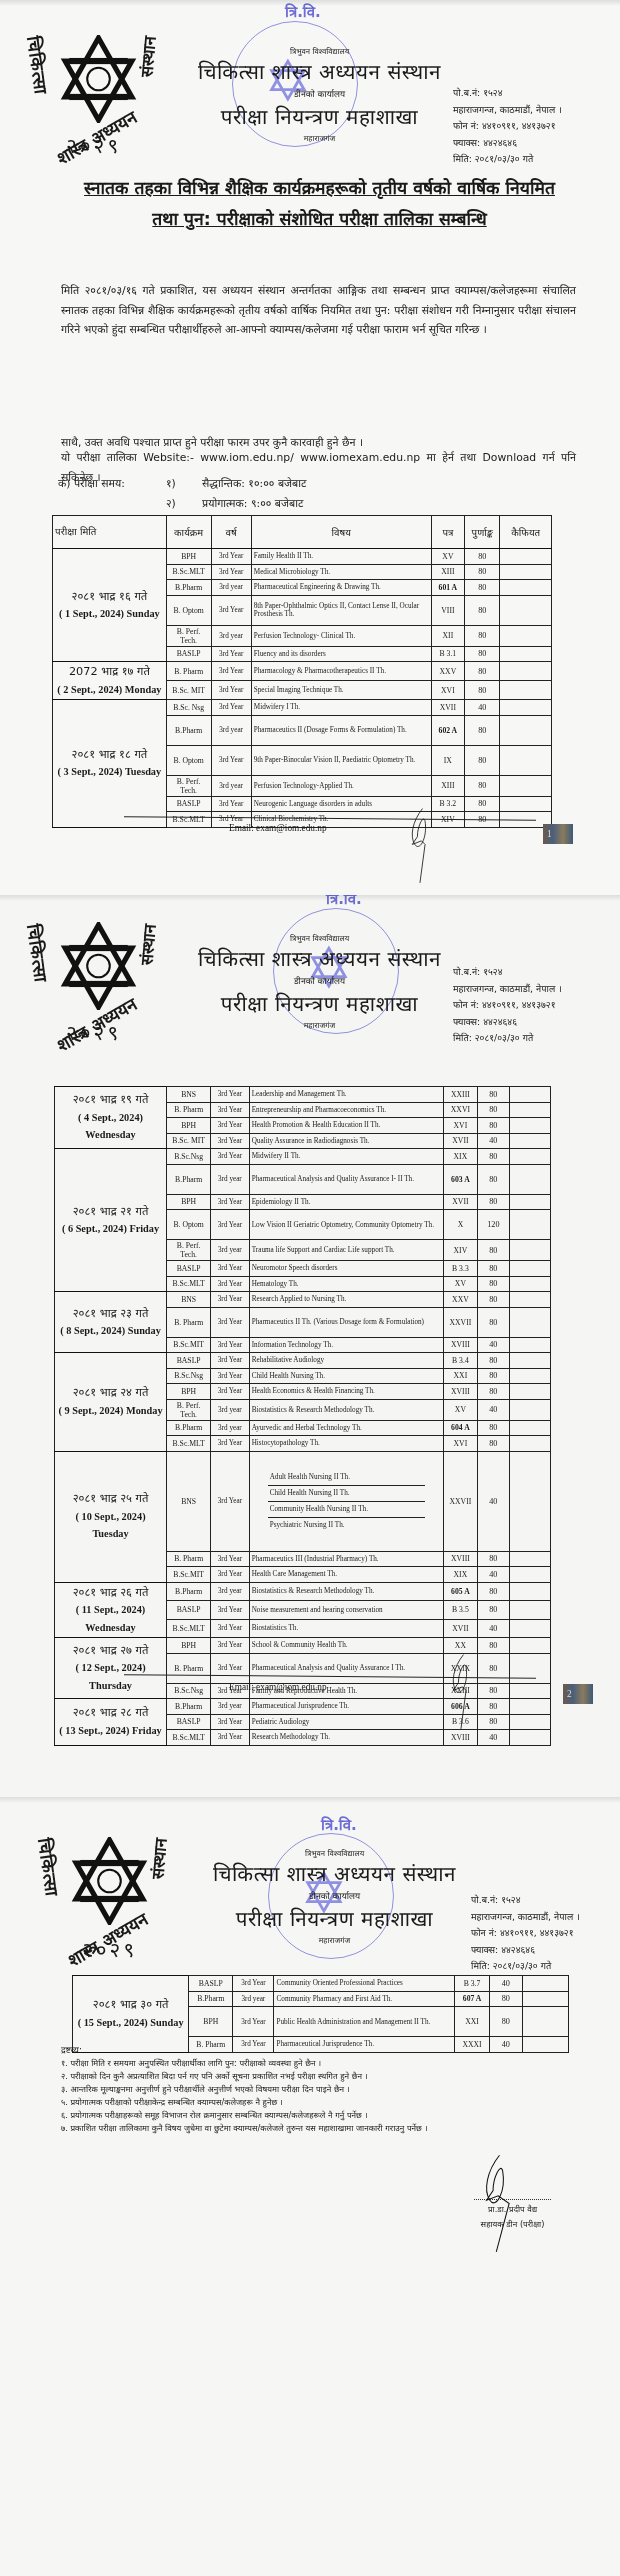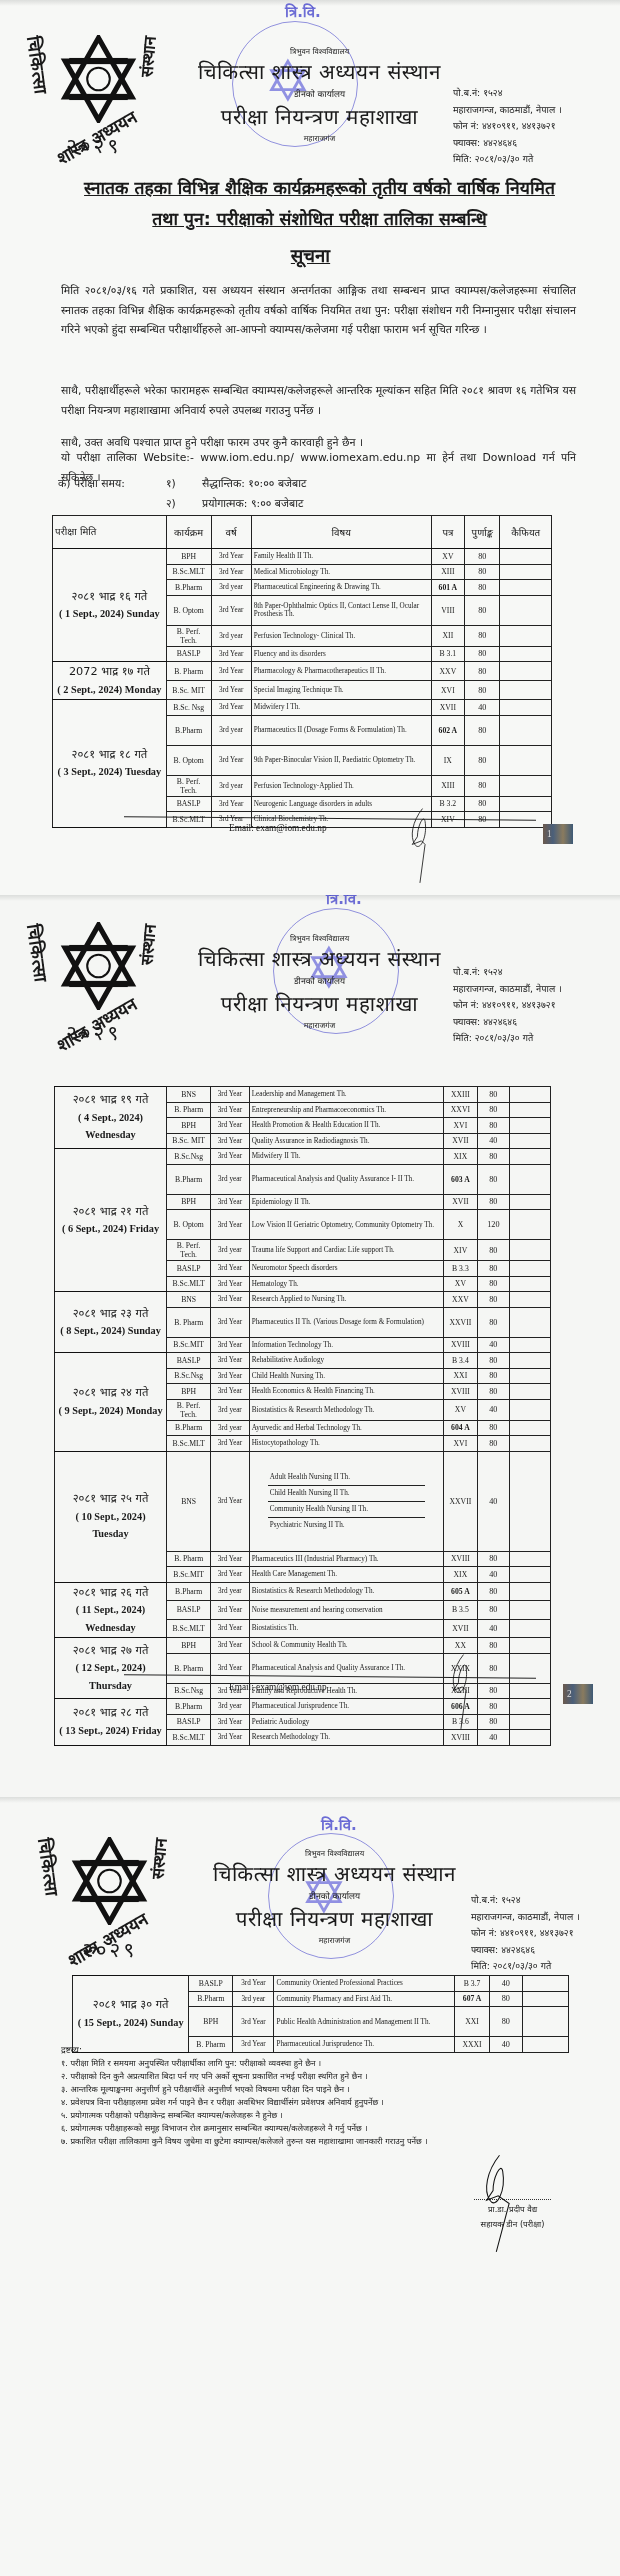--- a/index.html
+++ b/index.html
@@ -100,23 +100,21 @@
     <div class="contact">
       <div>पो.ब.नं: १५२४</div>
       <div>महाराजगन्ज, काठमाडौं, नेपाल ।</div>
       <div>फोन नं: ४४१०९११, ४४१३७२१</div>
       <div>फ्याक्स: ४४२४६४६</div>
       <div>मिति: २०८१/०३/३० गते</div>
     </div>
   </div>
 
   <div class="notice-title">स्नातक तहका विभिन्न शैक्षिक कार्यक्रमहरूको तृतीय वर्षको वार्षिक नियमित तथा पुन: परीक्षाको संशोधित परीक्षा तालिका सम्बन्धि</div>
-  <div class="notice-head">सूचना</div>
   <div class="para p1">मिति २०८१/०३/१६ गते प्रकाशित, यस अध्ययन संस्थान अन्तर्गतका आङ्गिक तथा सम्बन्धन प्राप्त क्याम्पस/कलेजहरूमा संचालित स्नातक तहका विभिन्न शैक्षिक कार्यक्रमहरूको तृतीय वर्षको वार्षिक नियमित तथा पुन: परीक्षा संशोधन गरी निम्नानुसार परीक्षा संचालन गरिने भएको हुंदा सम्बन्धित परीक्षार्थीहरुले आ-आफ्नो क्याम्पस/कलेजमा गई परीक्षा फाराम भर्न सूचित गरिन्छ ।</div>
-  <div class="para p2" style="top:381px">साथै, परीक्षार्थीहरूले भरेका फारामहरू सम्बन्धित क्याम्पस/कलेजहरूले आन्तरिक मूल्यांकन सहित मिति २०८१ श्रावण १६ गतेभित्र यस परीक्षा नियन्त्रण महाशाखामा अनिवार्य रुपले उपलब्ध गराउनु पर्नेछ ।</div>
 
   <div class="para" style="top:433px">साथै, उक्त अवधि पश्चात प्राप्त हुने परीक्षा फारम उपर कुनै कारवाही हुने छैन ।</div>
 
   <div class="para" style="top:448px">यो परीक्षा तालिका Website:- www.iom.edu.np/ www.iomexam.edu.np मा हेर्न तथा Download गर्न पनि सकिनेछ ।</div>
 
   <div class="timing" style="top:474px">
     <div class="row">
       <span class="lbl">क) परीक्षा समय:</span>
       <span class="num">१)</span>
       <span>सैद्धान्तिक: १०:०० बजेबाट</span>
@@ -653,21 +651,20 @@
           <td class="c-rem"></td>
         </tr>
       </tbody>
     </table>
 
   <div class="notes" style="top:247px">
     <div class="nh">द्रष्टव्य:</div>
     <div>१. परीक्षा मिति र समयमा अनुपस्थित परीक्षार्थीका लागि पुन: परीक्षाको व्यवस्था हुने छैन ।</div>
     <div>२. परीक्षाको दिन कुनै अप्रत्याशित बिदा पर्न गए पनि अर्को सूचना प्रकाशित नभई परीक्षा स्थगित हुने छैन ।</div>
     <div>३. आन्तरिक मूल्याङ्कनमा अनुत्तीर्ण हुने परीक्षार्थीले अनुत्तीर्ण भएको विषयमा परीक्षा दिन पाइने छैन ।</div>
-    <div>४. प्रवेशपत्र विना परीक्षाहलमा प्रवेश गर्न पाइने छैन र परीक्षा अवधिभर विद्यार्थीसंग प्रवेशपत्र अनिवार्य हुनुपर्नेछ ।</div>
     <div>५. प्रयोगात्मक परीक्षाको परीक्षाकेन्द्र सम्बन्धित क्याम्पस/कलेजहरू नै हुनेछ ।</div>
     <div>६. प्रयोगात्मक परीक्षाहरूको समूह विभाजन रोल क्रमानुसार सम्बन्धित क्याम्पस/कलेजहरूले नै गर्नु पर्नेछ ।</div>
     <div>७. प्रकाशित परीक्षा तालिकामा कुनै विषय जुधेमा वा छुटेमा क्याम्पस/कलेजले तुरुन्त यस महाशाखामा जानकारी गराउनु पर्नेछ ।</div>
   </div>
 
   <svg class="sig" style="left:479px;top:355px;width:41px;height:103px" viewBox="0 0 60 160">
     <path d="M30 5 C10 30 5 60 15 75 C25 90 40 60 35 30 C32 15 20 40 20 60 L10 75 L28 68 L45 80 L25 155" fill="none" stroke="#111" stroke-width="1.6"></path>
   </svg>
   <div class="signoff" style="top:402px;left:474px">
     <div class="dots"></div>

